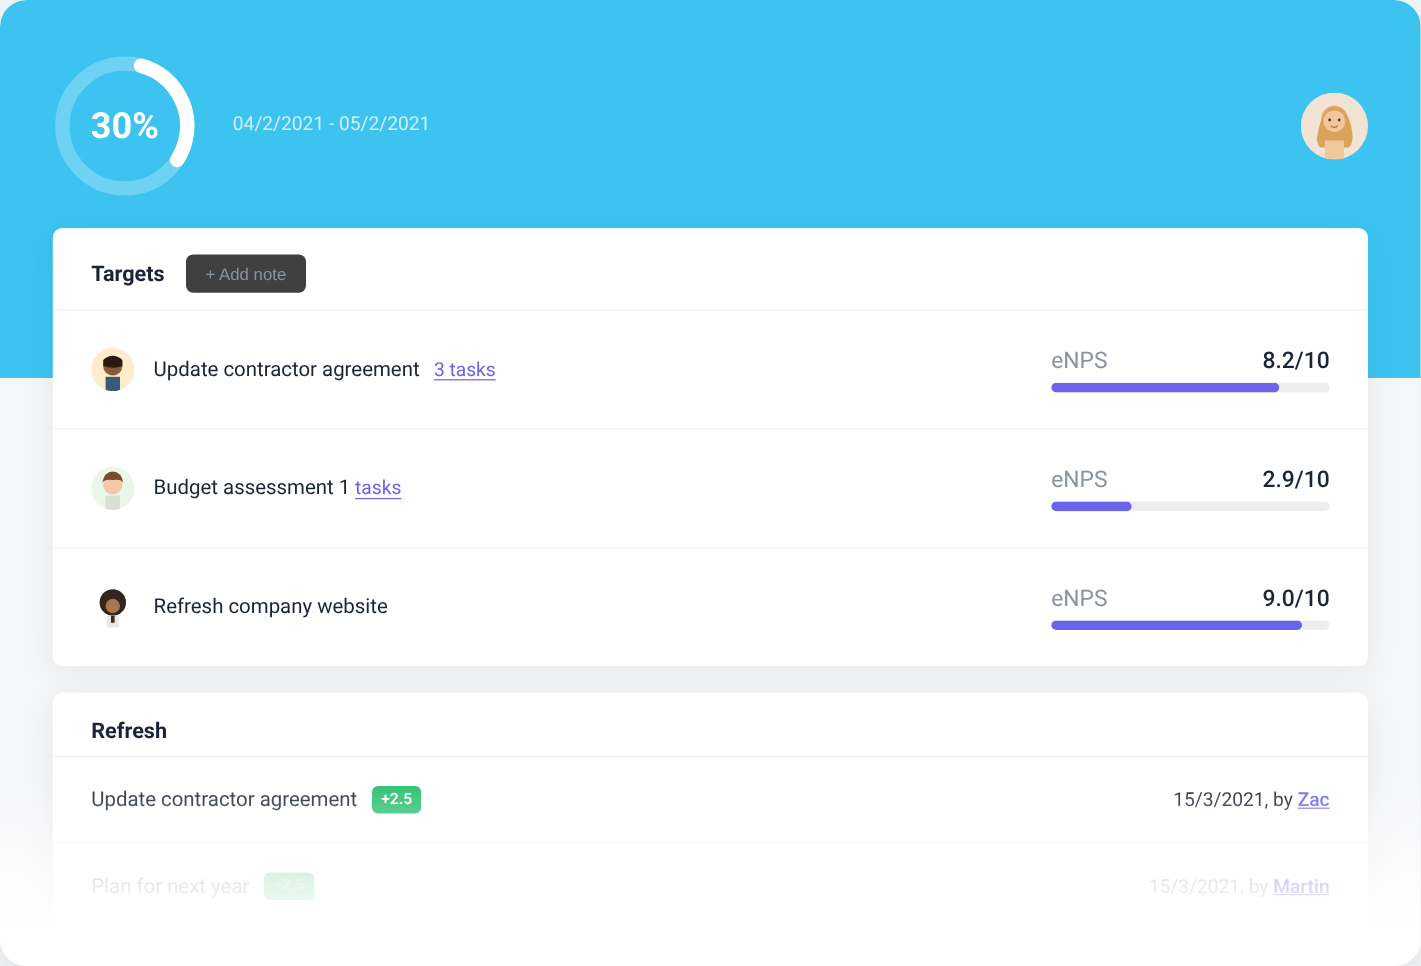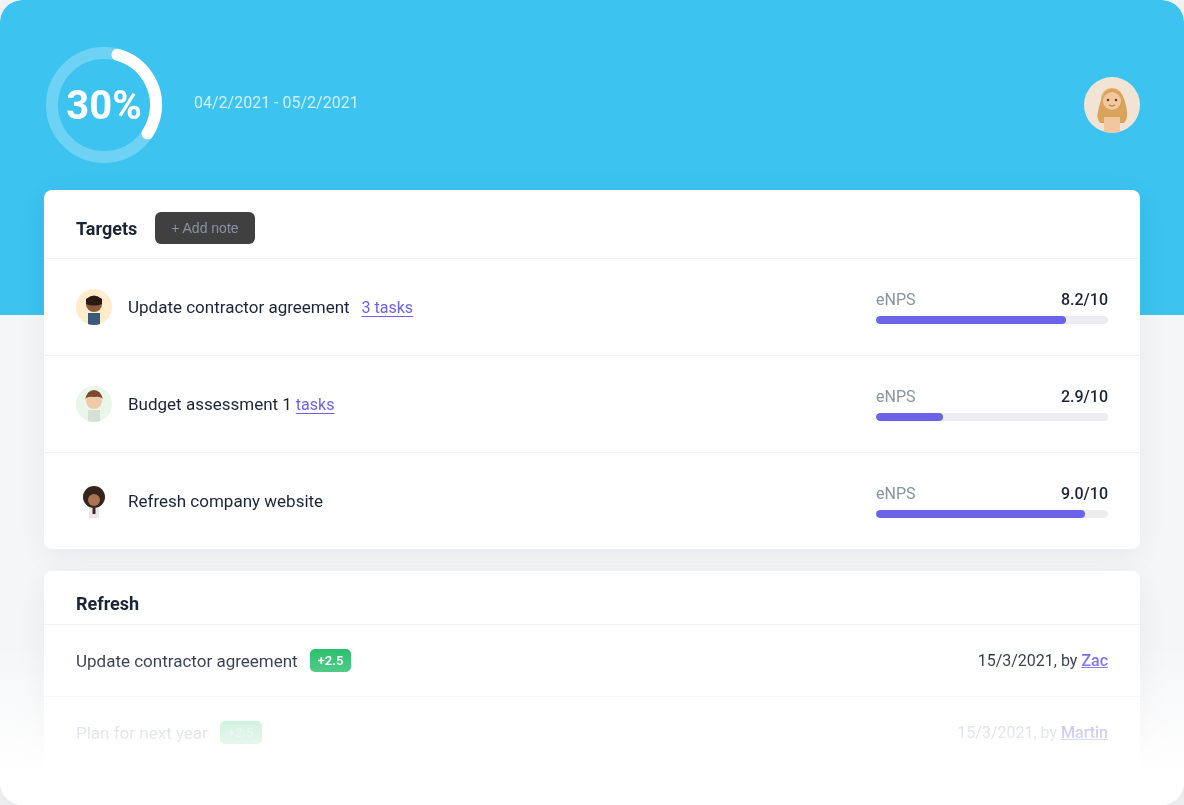--- a/index.html
+++ b/index.html
@@ -36,21 +36,21 @@
     height: 180px;
   }
   .progress-ring {
     width: 120px; height: 120px;
     display: flex; align-items: center; justify-content: center;
     position: relative;
     flex-shrink: 0;
   }
   .progress-ring svg { position: absolute; top: 0; left: 0; }
   .progress-text {
-    font-size: 40px;
+    font-size: 30px;
     font-weight: 700;
     color: #fff;
   }
   .title-block {
     margin-left: 30px;
     flex-grow: 1;
     color: #fff;
   }
   .date-range {
     font-size: 16px;
@@ -149,21 +149,21 @@
   .tasks-link {
     color: #6b63e8;
     text-decoration: underline;
     text-underline-offset: 3px;
   }
   .spacer { flex-grow: 1; }
   .enps-block { width: 232px; }
   .enps-top {
     display: flex;
     justify-content: space-between;
-    font-size: 16px;
+    font-size: 19px;
     color: #8a93a2;
     margin-bottom: 7px;
   }
   .enps-score { color: #1b2437; font-weight: 500; }
   .enps-bar {
     width: 100%; height: 8px;
     background: #ededef;
     border-radius: 5px;
     overflow: hidden;
   }

